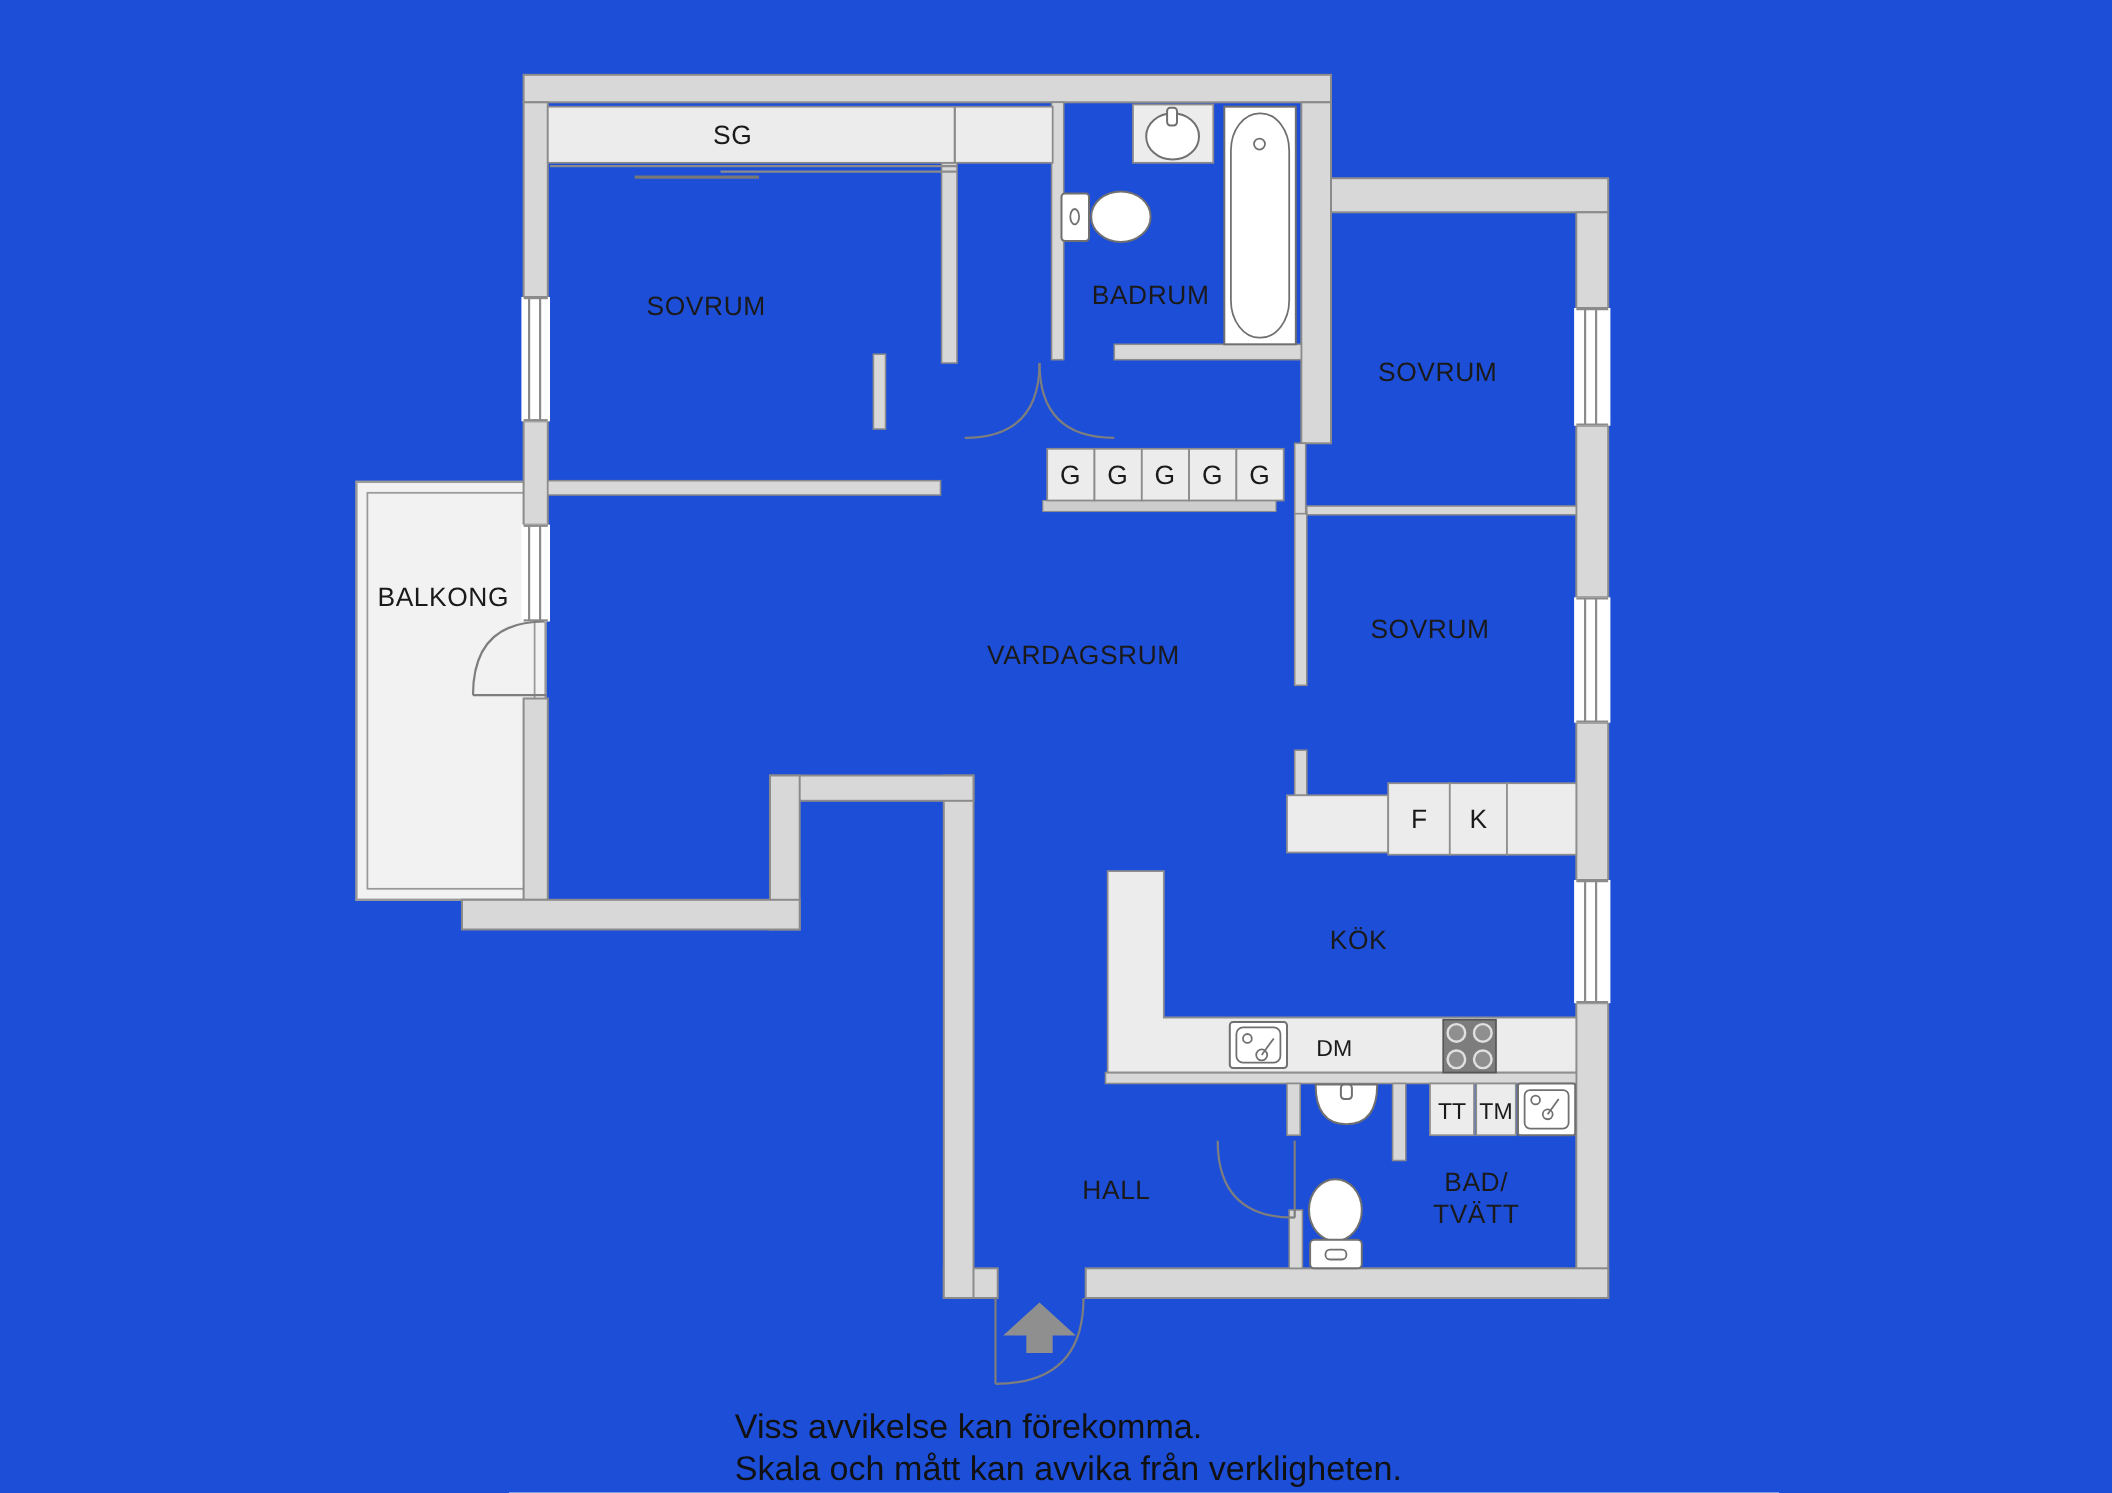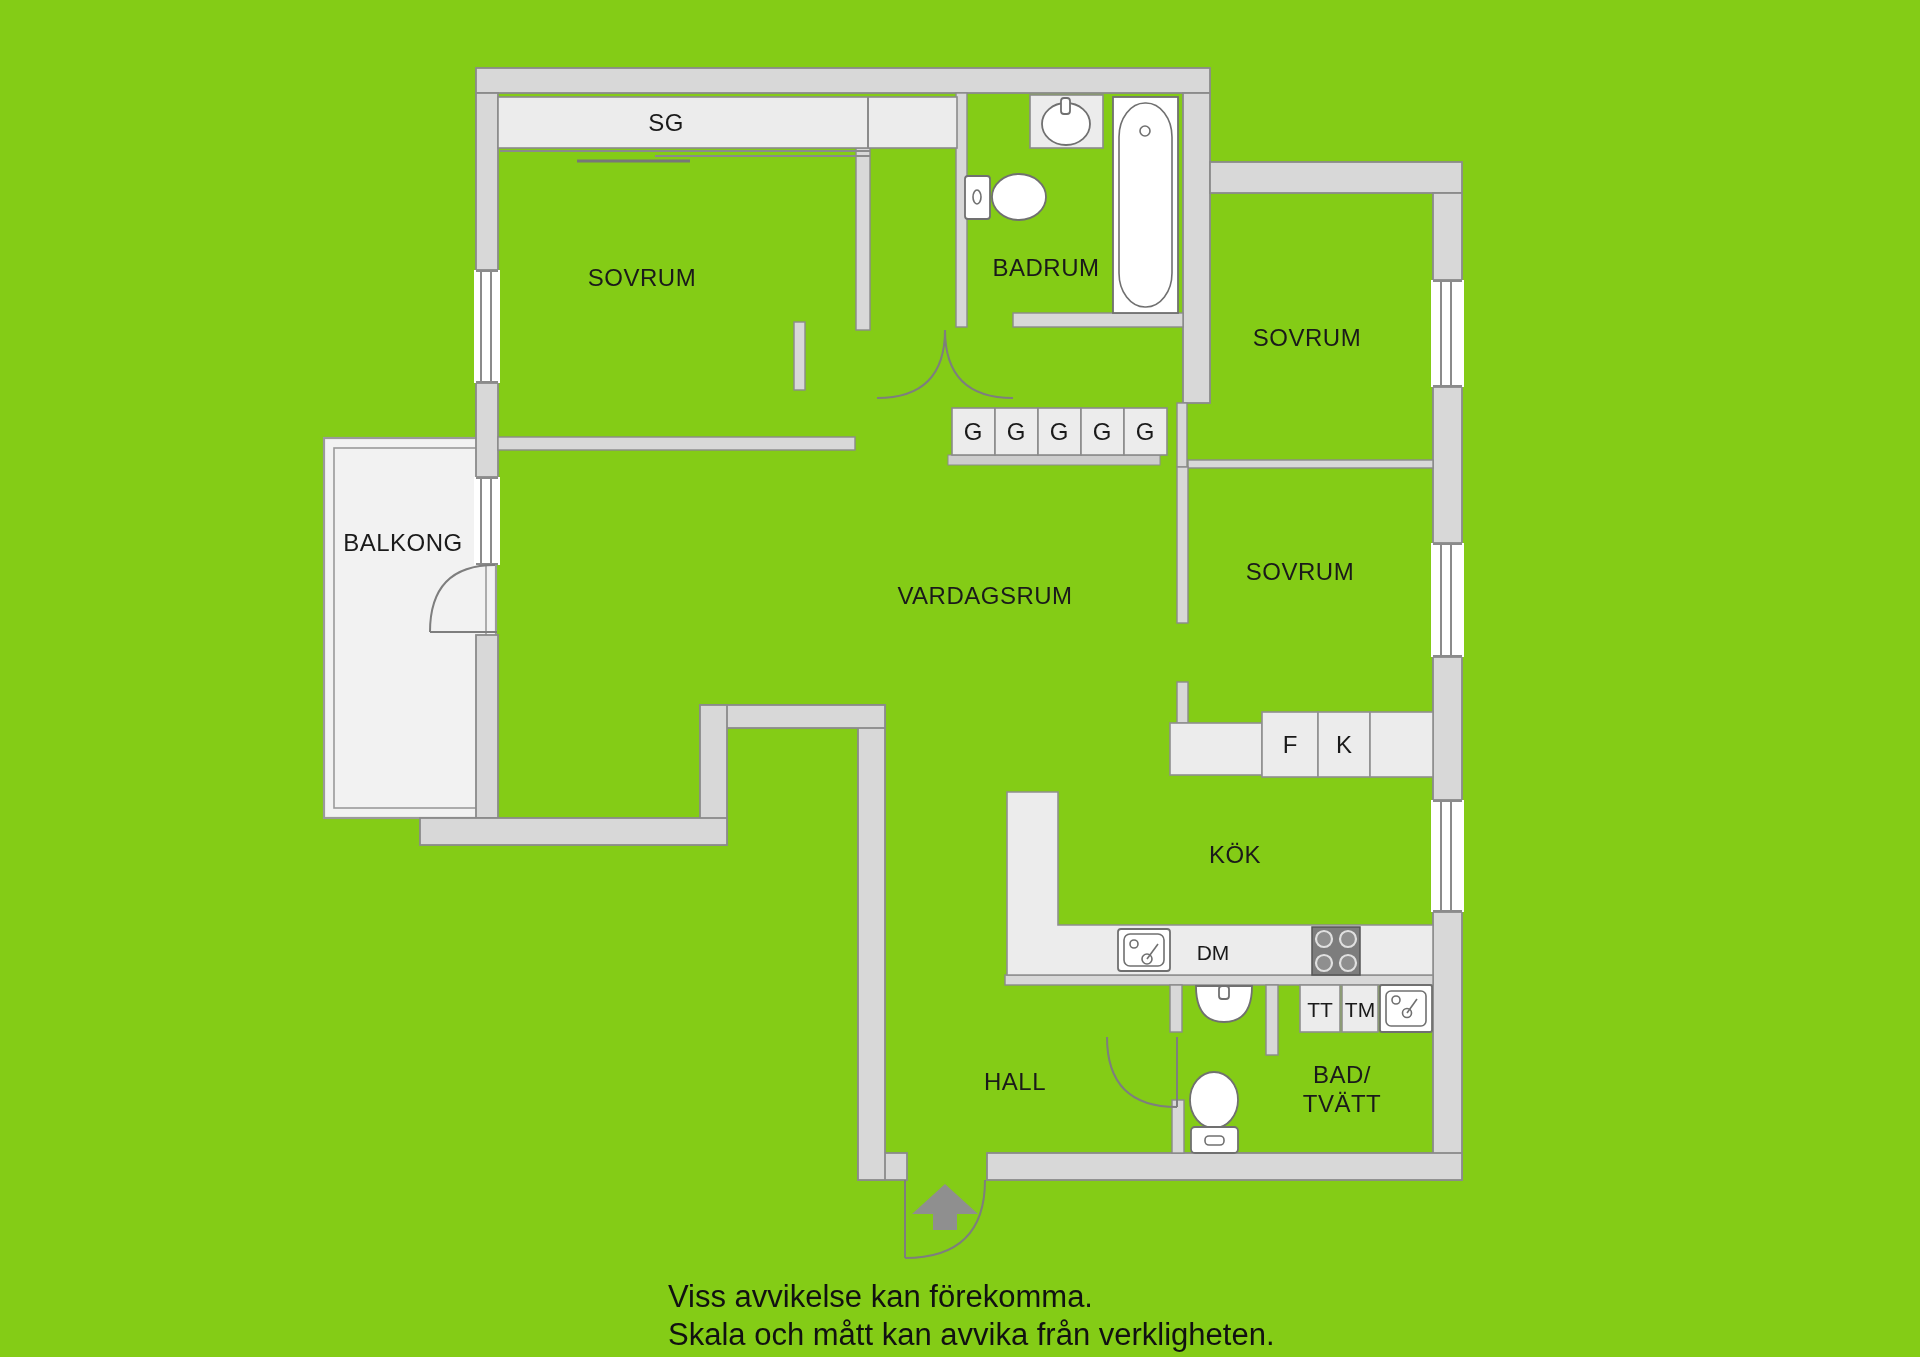--- a/index.html
+++ b/index.html
@@ -1,16 +1,16 @@
 <!DOCTYPE html>
 <html><head>
 <meta charset="utf-8">
 <style>
   html,body{margin:0;padding:0;background:#ffffff;}
-  .stage{width:1920px;height:1357px;position:relative;background:#84cc16;overflow:hidden;}
+  .stage{width:1920px;height:1357px;position:relative;background:#1d4ed8;overflow:hidden;}
   svg{display:block;}
   .room-label{font-family:"Liberation Sans",sans-serif;font-size:24px;fill:#1a1a1a;letter-spacing:.5px;}
   .small-label{font-family:"Liberation Sans",sans-serif;font-size:21px;fill:#1a1a1a;}
   .letter-label{font-family:"Liberation Sans",sans-serif;font-size:24px;fill:#1a1a1a;}
   .caption-text{font-family:"Liberation Sans",sans-serif;font-size:31px;fill:#111;}
   .wall{fill:#d8d8d8;stroke:#8b8b8b;stroke-width:1.8;}
   .thinwall{fill:#d8d8d8;stroke:#8b8b8b;stroke-width:1.4;}
   .closet{fill:#ececec;stroke:#8b8b8b;stroke-width:1.6;}
   .counter{fill:#ececec;stroke:#8f8f8f;stroke-width:1.6;}
   .fixture{fill:#ffffff;stroke:#707070;stroke-width:1.8;}

